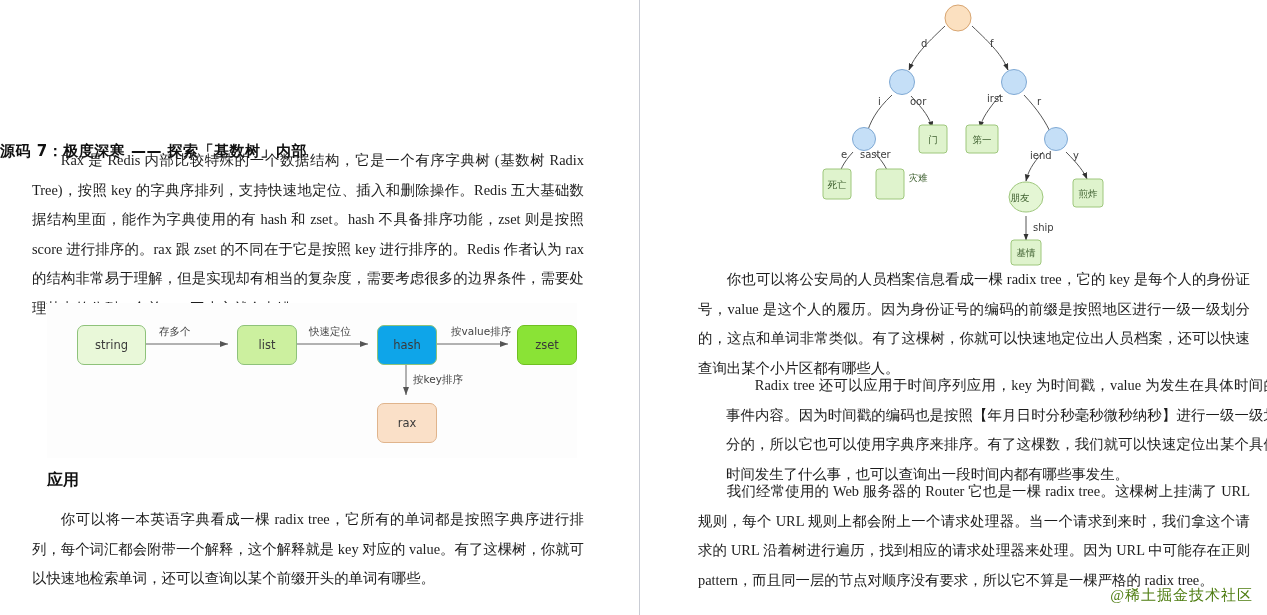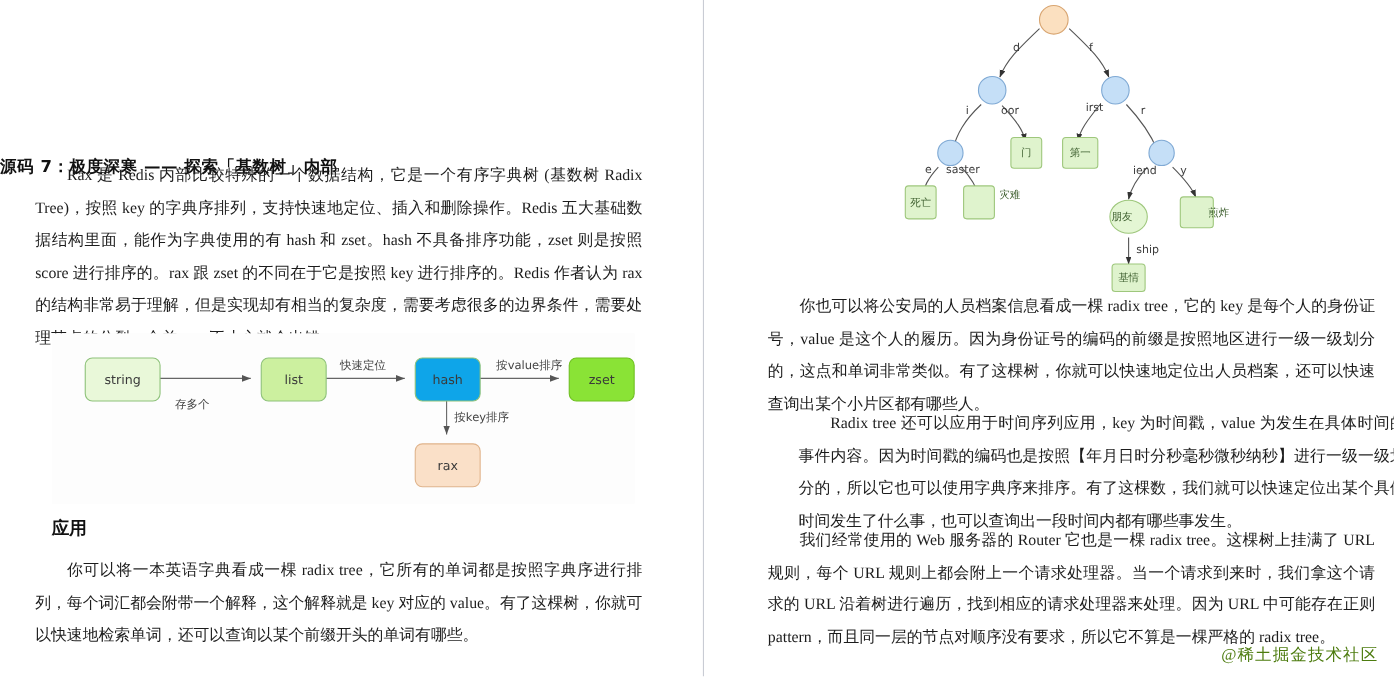--- a/index.html
+++ b/index.html
@@ -56,21 +56,21 @@
   .fbox.b-list  {left:190px;top:22px;width:58px;height:38px;background:#ccf09f;}
   .fbox.b-hash  {left:330px;top:22px;width:58px;height:38px;background:#0ea5e9;}
   .fbox.b-zset  {left:470px;top:22px;width:58px;height:38px;background:#8ae336;border-color:#6fc021;}
   .fbox.b-rax   {left:330px;top:100px;width:58px;height:38px;background:#fae0c8;border-color:#e0b48c;}
   .flow svg{position:absolute;left:0;top:0;width:530px;height:155px;overflow:visible;}
   .flabel{
     position:absolute;
     font-family:"DejaVu Sans","Liberation Sans",sans-serif;
     font-size:10.5px;color:#444;white-space:nowrap;
   }
-  .fl-1{left:112px;top:22px;margin-top:36px;}
+  .fl-1{left:112px;top:22px;}
   .fl-2{left:262px;top:22px;}
   .fl-3{left:404px;top:22px;}
   .fl-4{left:366px;top:70px;}
 
   
   .col-right{position:absolute;left:640px;top:0;width:627px;height:615px;}
   .tree{position:absolute;left:0;top:0;width:627px;height:265px;}
   .tree svg{position:absolute;left:0;top:0;width:627px;height:265px;overflow:visible;}
   .tlabel{
     position:absolute;
@@ -178,21 +178,21 @@
         <ellipse cx="386" cy="197" rx="17" ry="15" fill="#e4f6d4" stroke="#9ec77c" stroke-width="1"></ellipse>
         <rect x="433" y="179" width="30" height="28" rx="3" fill="#dff3cd" stroke="#9ec77c" stroke-width="1"></rect>
         <rect x="371" y="240" width="30" height="25" rx="3" fill="#dff3cd" stroke="#9ec77c" stroke-width="1"></rect>
       </svg>
 
       <div class="tnode-text" style="left:279px;top:125px;width:28px;height:28px;">门</div>
       <div class="tnode-text" style="left:326px;top:125px;width:32px;height:28px;">第一</div>
       <div class="tnode-text" style="left:183px;top:169px;width:28px;height:30px;flex-direction:column;">死亡</div>
       <div class="tnode-text" style="left:236px;top:169px;width:28px;height:16px;flex-direction:column;margin-left:28px;">灾难</div>
       <div class="tnode-text" style="left:369px;top:183px;width:22px;height:28px;">朋友</div>
-      <div class="tnode-text" style="left:433px;top:179px;width:30px;height:28px;padding-left:20px;">煎炸</div>
+      <div class="tnode-text" style="left:433px;top:179px;width:30px;height:28px;">煎炸</div>
       <div class="tnode-text" style="left:371px;top:240px;width:30px;height:25px;">基情</div>
 
       <div class="tlabel" style="left:281px;top:38px;">d</div>
       <div class="tlabel" style="left:350px;top:38px;">f</div>
       <div class="tlabel" style="left:238px;top:96px;">i</div>
       <div class="tlabel" style="left:270px;top:96px;">oor</div>
       <div class="tlabel" style="left:347px;top:93px;">irst</div>
       <div class="tlabel" style="left:397px;top:96px;">r</div>
       <div class="tlabel" style="left:201px;top:149px;">e</div>
       <div class="tlabel" style="left:220px;top:149px;">saster</div>

